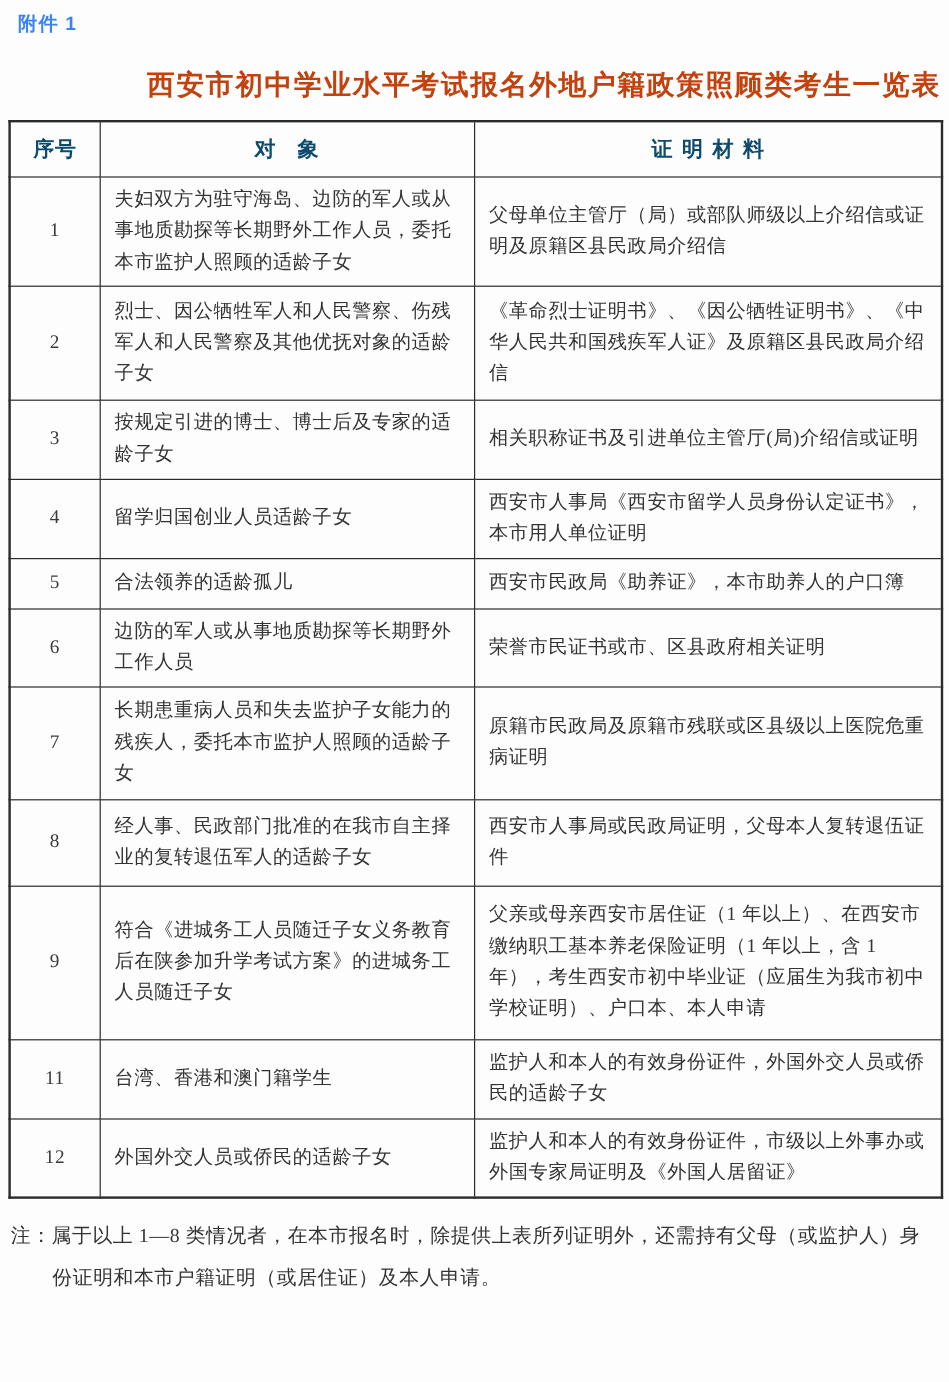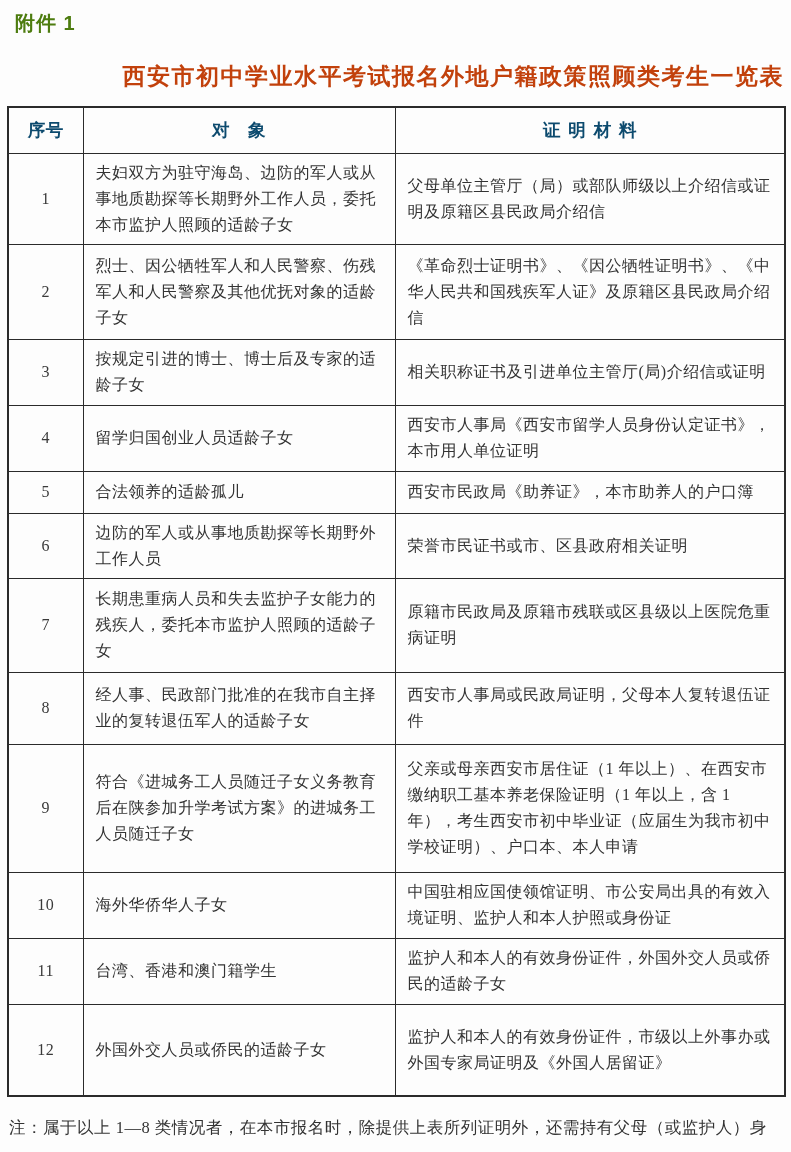--- a/index.html
+++ b/index.html
@@ -14,22 +14,22 @@
     color: #2d2d2d;
     font-family: "Liberation Serif", "DejaVu Serif", serif;
     position: relative;
   }
   .doc {
     padding: 8px 7px 0 7px;
   }
   .attachment-label {
     font-family: "Liberation Sans", "DejaVu Sans", sans-serif;
     font-weight: bold;
-    font-size: 20px;
-    color: #4d7c0f;
+    font-size: 16px;
+    color: #3b82f6;
     padding: 2px 0 0 8px;
     letter-spacing: 1px;
   }
   .page-title {
     text-align: right;
     font-family: "Liberation Sans", "DejaVu Sans", sans-serif;
     font-weight: bold;
     font-size: 23px;
     letter-spacing: 1.5px;
     color: #c2410c;
@@ -165,25 +165,20 @@
     <td class="cell-target">经人事、民政部门批准的在我市自主择业的复转退伍军人的适龄子女</td>
     <td class="cell-materials">西安市人事局或民政局证明，父母本人复转退伍证件</td>
   </tr>
 
   <tr>
     <td class="cell-index">9</td>
     <td class="cell-target">符合《进城务工人员随迁子女义务教育后在陕参加升学考试方案》的进城务工人员随迁子女</td>
     <td class="cell-materials">父亲或母亲西安市居住证（1 年以上）、在西安市缴纳职工基本养老保险证明（1 年以上，含 1 年），考生西安市初中毕业证（应届生为我市初中学校证明）、户口本、本人申请</td>
   </tr>
 
-  <tr>
-    <td class="cell-index">10</td>
-    <td class="cell-target">海外华侨华人子女</td>
-    <td class="cell-materials">中国驻相应国使领馆证明、市公安局出具的有效入境证明、监护人和本人护照或身份证</td>
-  </tr>
 
   <tr>
     <td class="cell-index">11</td>
     <td class="cell-target">台湾、香港和澳门籍学生</td>
     <td class="cell-materials">监护人和本人的有效身份证件，外国外交人员或侨民的适龄子女</td>
   </tr>
 
   <tr>
     <td class="cell-index">12</td>
     <td class="cell-target">外国外交人员或侨民的适龄子女</td>

